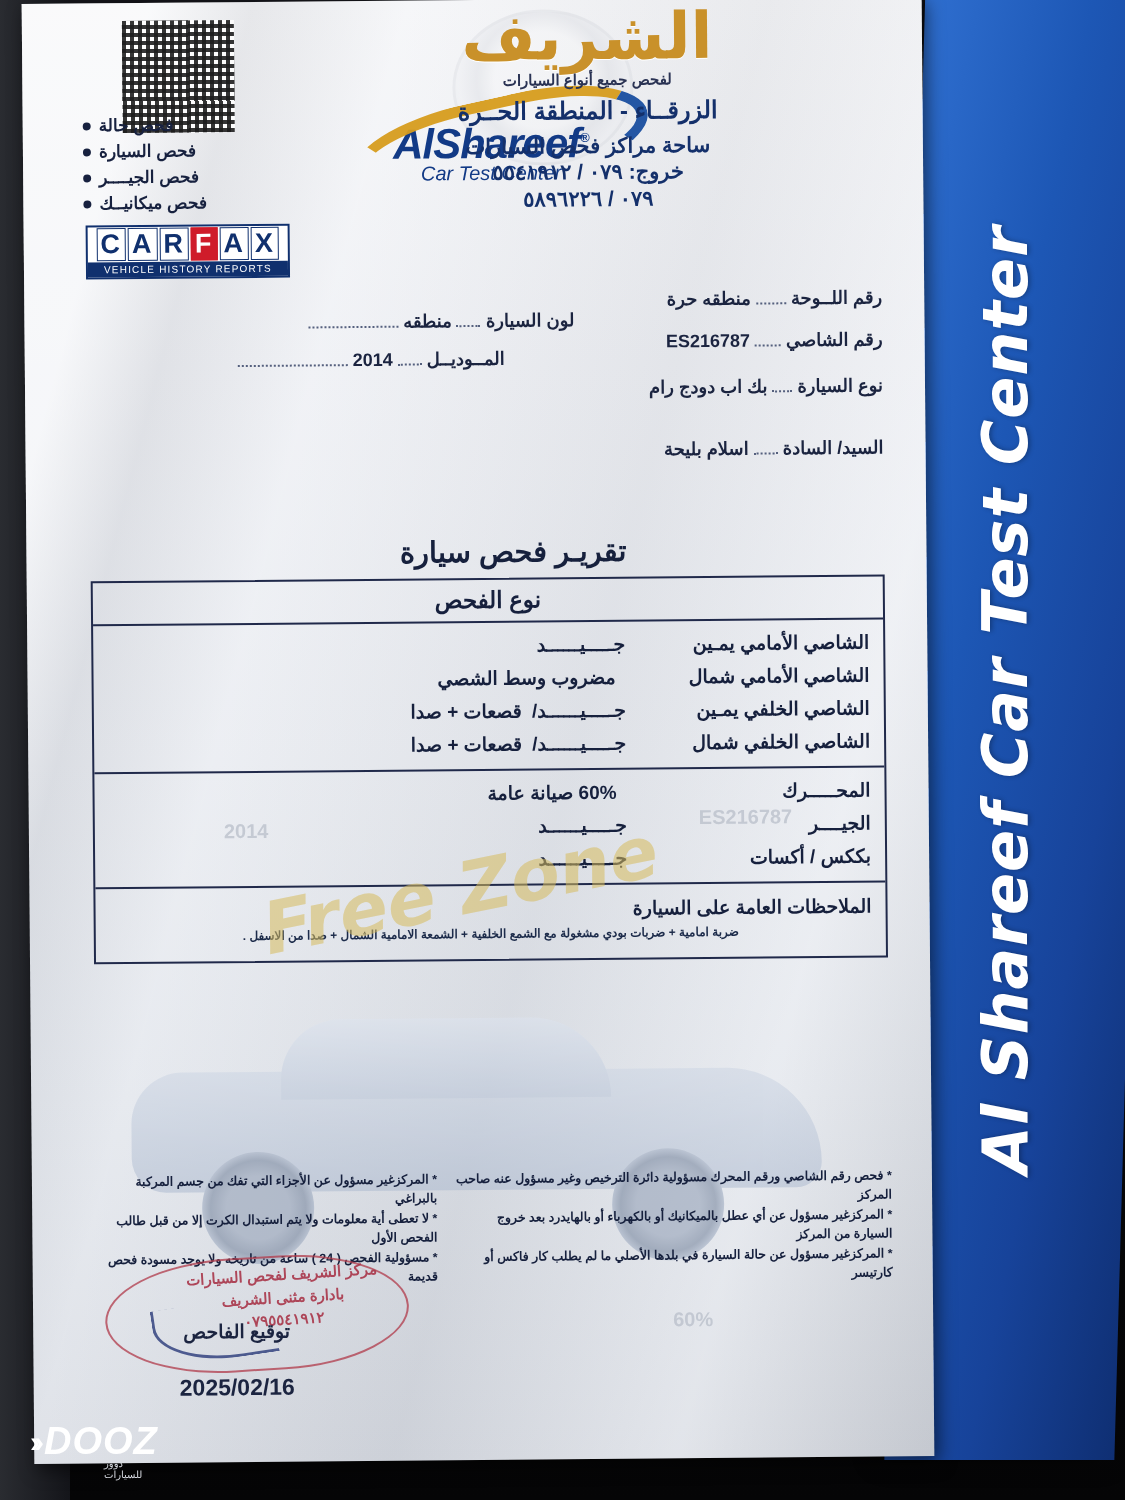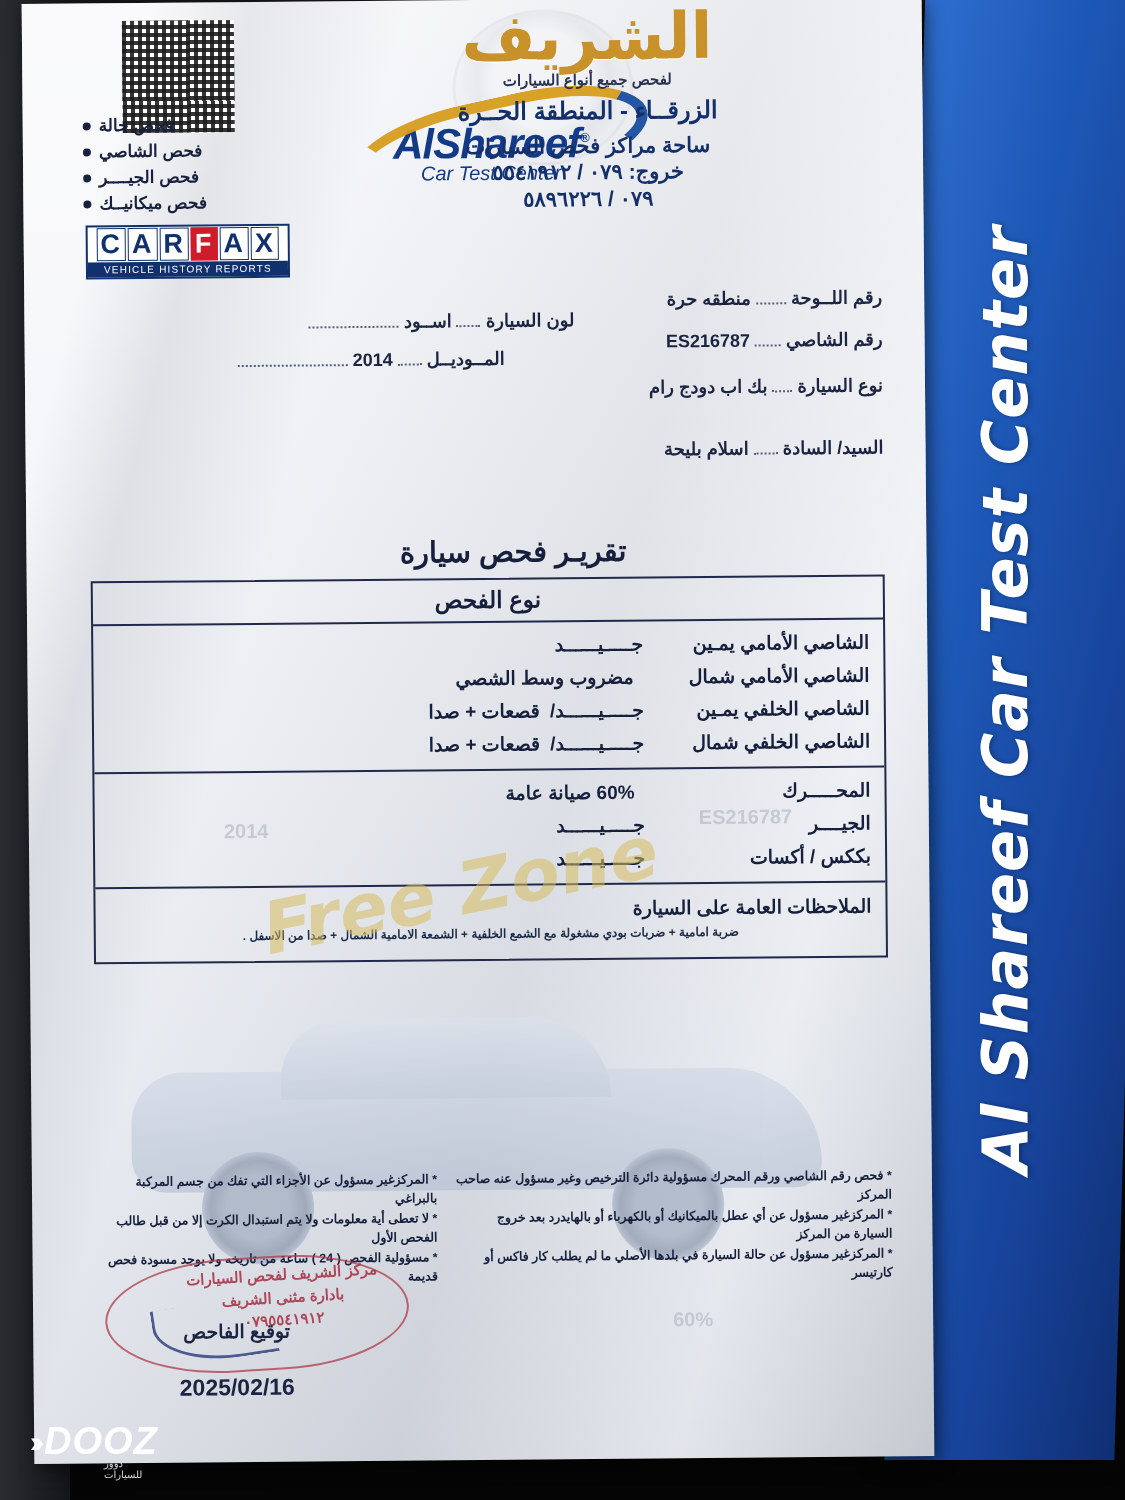--- a/index.html
+++ b/index.html
@@ -109,21 +109,21 @@
 
   
   .tbl{position:absolute;right:42px;top:578px;width:790px;border:2px solid #20294a;}
   .tbl .hd{border-bottom:2px solid #20294a;text-align:center;font-size:23px;font-weight:bold;
       color:#16203d;padding:7px 0;}
   .grp{border-bottom:2px solid #20294a;padding:6px 0 8px;}
   .grp:last-child{border-bottom:none;}
   .row{display:flex;align-items:baseline;justify-content:flex-start;
       padding:5px 14px;font-size:19px;color:#16203d;}
   .row .lbl{min-width:212px;font-weight:bold;text-align:right;}
-  .row .res{font-weight:bold;margin-right:14px;letter-spacing:3px;}
+  .row .res{font-weight:bold;margin-right:32px;letter-spacing:3px;}
   .row .extra{font-weight:bold;margin-right:10px;}
   .notes-title{text-align:right;padding:6px 14px 0;font-size:19px;font-weight:bold;color:#16203d;}
   .notes-body{text-align:center;font-size:12px;font-weight:bold;color:#1c2banything;color:#1c2b4a;padding:6px 20px 10px;}
 
   
   .car{position:absolute;left:60px;top:1000px;width:760px;height:330px;opacity:.55;}
   .car .body{position:absolute;left:40px;top:70px;width:690px;height:120px;
      background:linear-gradient(180deg,#cdd6e4,#aebbd0);border-radius:60px 110px 30px 40px;}
   .car .cabin{position:absolute;left:190px;top:18px;width:330px;height:80px;
      background:linear-gradient(180deg,#dde4ef,#b9c5d8);border-radius:90px 120px 0 0;}
@@ -174,21 +174,21 @@
 
   <div class="qr"></div>
 
   <div class="chk-list">
     <div class="chk-row">
       <span class="dot"></span>
       <span>فحص حالة</span>
     </div>
     <div class="chk-row">
       <span class="dot"></span>
-      <span>فحص الشاصي</span>
+      <span>فحص السيارة</span>
     </div>
     <div class="chk-row">
       <span class="dot"></span>
       <span>فحص الجيــــر</span>
     </div>
     <div class="chk-row">
       <span class="dot"></span>
       <span>فحص ميكانيــك</span>
     </div>
   </div>
@@ -241,21 +241,21 @@
 
   <div class="f" style="right:42px;top:378px;">
     <span class="lab">نوع السيارة</span>
     <span class="dots" style="width:20px"></span>
     <span class="val">بك اب دودج رام</span>
   </div>
 
   <div class="f" style="right:350px;top:310px;">
     <span class="lab">لون السيارة</span>
     <span class="dots" style="width:24px"></span>
-    <span class="val">اســود</span>
+    <span class="val">منطقه</span>
     <span class="dots" style="width:90px"></span>
   </div>
 
   <div class="f" style="right:420px;top:348px;">
     <span class="lab">المــوديــل</span>
     <span class="dots" style="width:24px"></span>
     <span class="val">2014</span>
     <span class="dots" style="width:110px"></span>
   </div>
 

